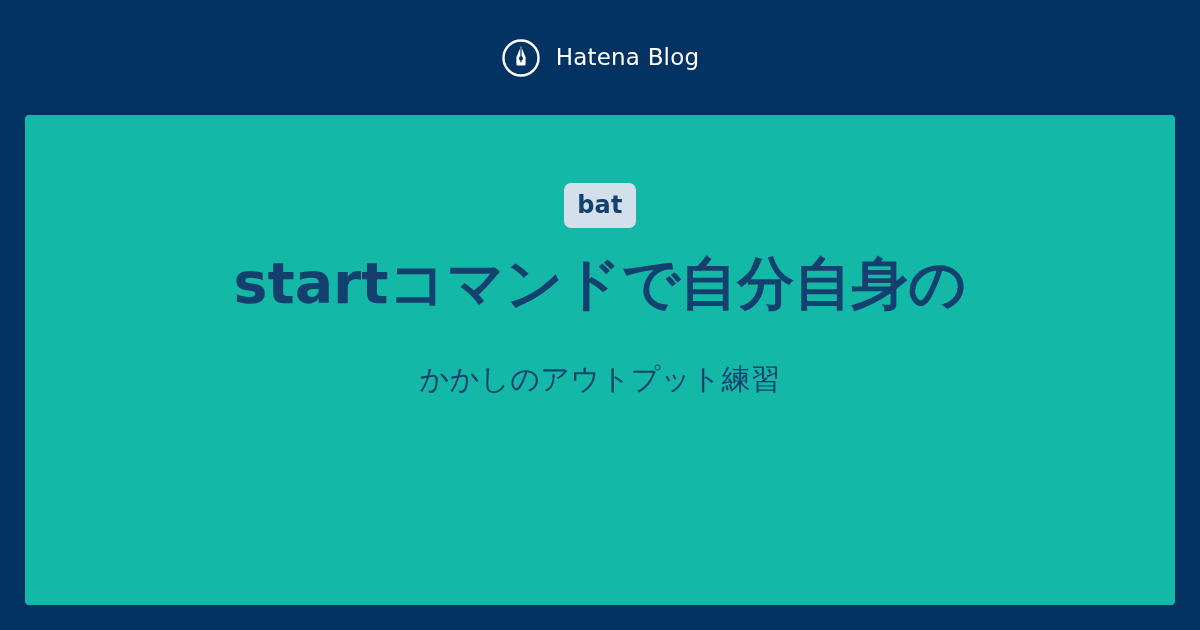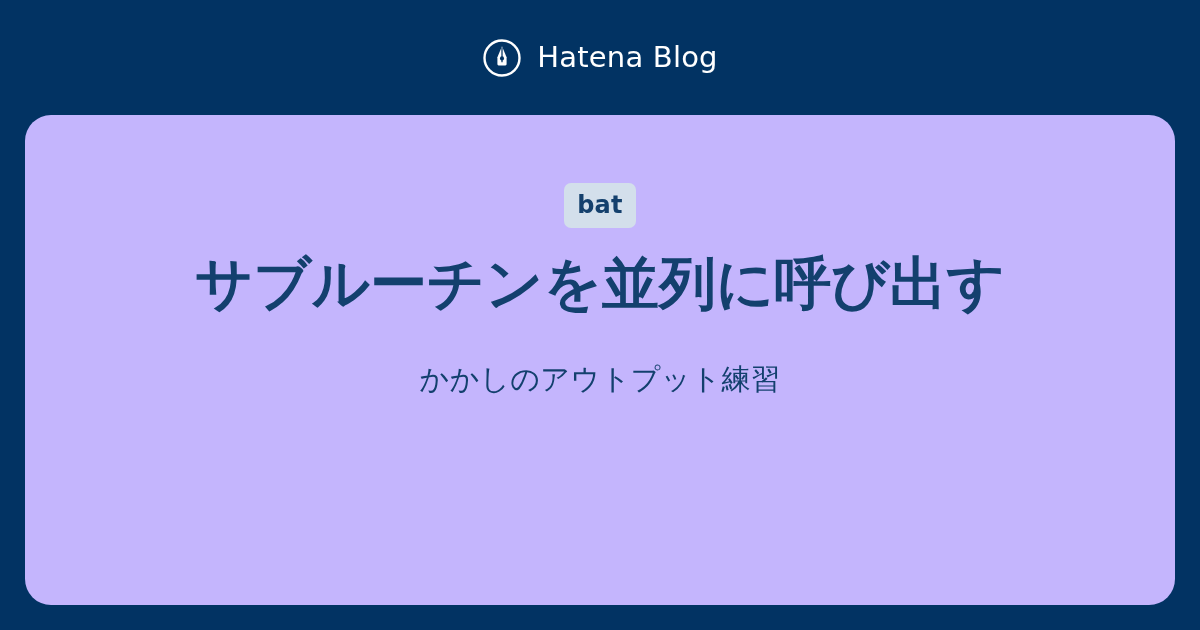--- a/index.html
+++ b/index.html
@@ -32,37 +32,37 @@
 
   .brand-logo-icon {
     width: 40px;
     height: 40px;
     flex: 0 0 40px;
     display: block;
   }
 
   .brand-name {
     color: #ffffff;
-    font-size: 29px;
+    font-size: 23px;
     font-weight: 400;
     letter-spacing: 0.2px;
     line-height: 1;
     white-space: nowrap;
     font-family: "DejaVu Sans", "Liberation Sans", sans-serif;
   }
 
   
   .entry-card {
     position: absolute;
     left: 25px;
     top: 115px;
     width: 1150px;
     height: 490px;
-    background: #c4b5fd;
-    border-radius: 26px;
+    background: #14b8a6;
+    border-radius: 4px;
     display: flex;
     flex-direction: column;
     align-items: center;
     justify-content: flex-start;
     padding: 0 40px;
   }
 
   
   .tag-row {
     margin-top: 68px;
@@ -126,18 +126,18 @@
   <span class="brand-name">Hatena Blog</span>
 </div>
 
 <div class="entry-card">
 
   <div class="tag-row">
     <span class="category-tag">bat</span>
   </div>
 
   <h1 class="entry-title">
-    <div>サブルーチンを並列に呼び出す</div>
+    <div>startコマンドで自分自身の</div>
   </h1>
 
   <div class="blog-title">かかしのアウトプット練習</div>
 
 </div>
 
 </body></html>

